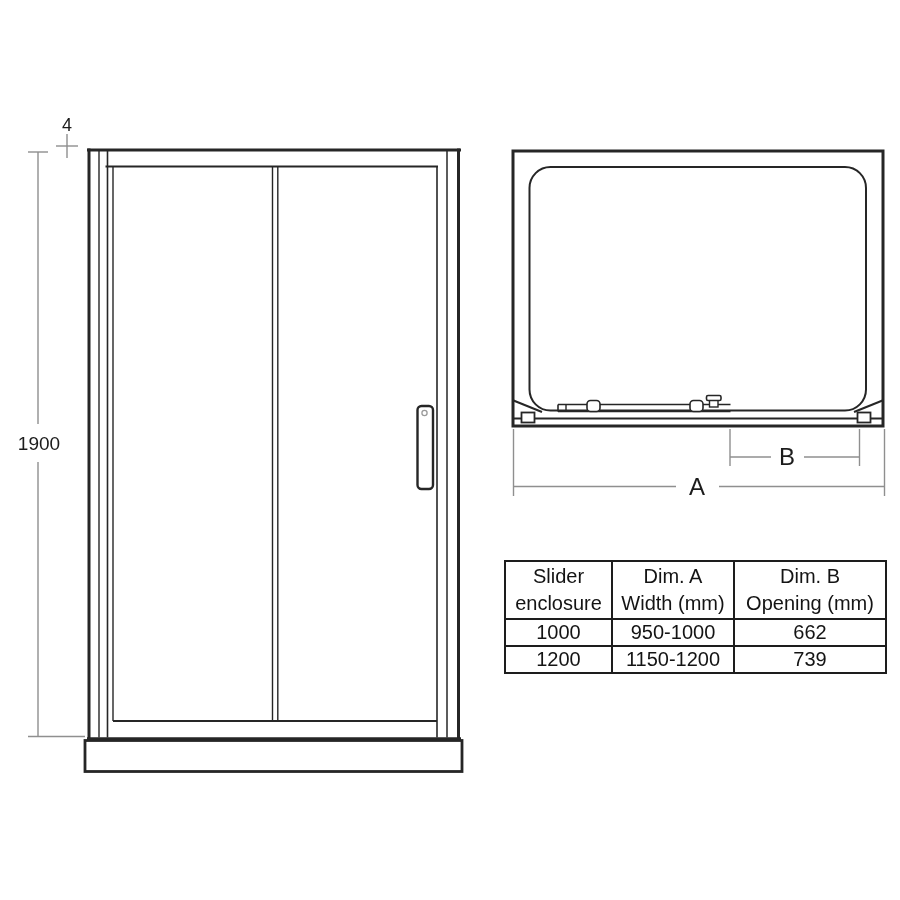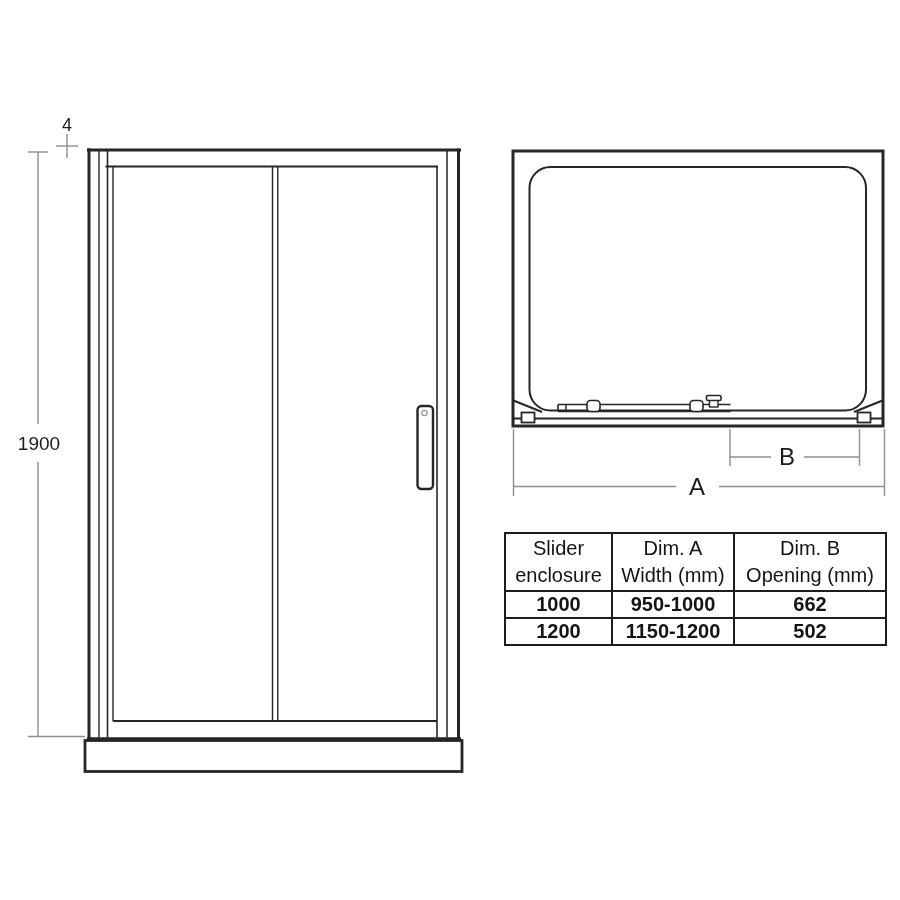--- a/index.html
+++ b/index.html
@@ -13,39 +13,39 @@
   .drawing{position:absolute;left:0;top:0;width:900px;height:900px;}
   svg text{
     fill:#1c1c1c;
     font-family:"Liberation Sans", sans-serif;
   }
   .dim-label{font-size:19px;}
   .gap-label{font-size:18px;}
   .plan-label{font-size:24px;}
   table.spec{
     position:absolute;
-    left:504px;top:532px;
+    left:504px;top:560px;
     width:381px;
     border-collapse:collapse;
     table-layout:fixed;
     background:#ffffff;
     color:#141414;
     font-size:20px;
     text-align:center;
     border:2px solid #1d1d1d;
   }
   table.spec th, table.spec td{
     border:2px solid #1d1d1d;
     font-weight:normal;
     padding:0;
     overflow:hidden;
     white-space:nowrap;
   }
   table.spec th{height:56px;line-height:27px;}
-  table.spec td{height:25px;font-weight:bold;}
+  table.spec td{height:25px;}
 </style>
 </head>
 <body>
 
 <div class="page">
 
   <svg class="drawing" viewBox="0 0 900 900" aria-hidden="true">
 
     <g>
 
@@ -158,18 +158,18 @@
     </thead>
     <tbody>
       <tr>
         <td>1000</td>
         <td>950-1000</td>
         <td>662</td>
       </tr>
       <tr>
         <td>1200</td>
         <td>1150-1200</td>
-        <td>502</td>
+        <td>739</td>
       </tr>
     </tbody>
   </table>
 
 </div>
 
 </body></html>

